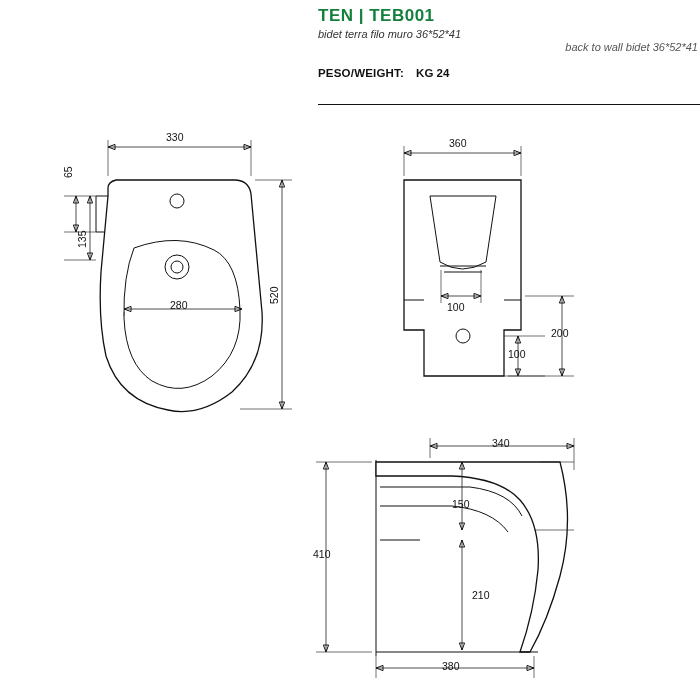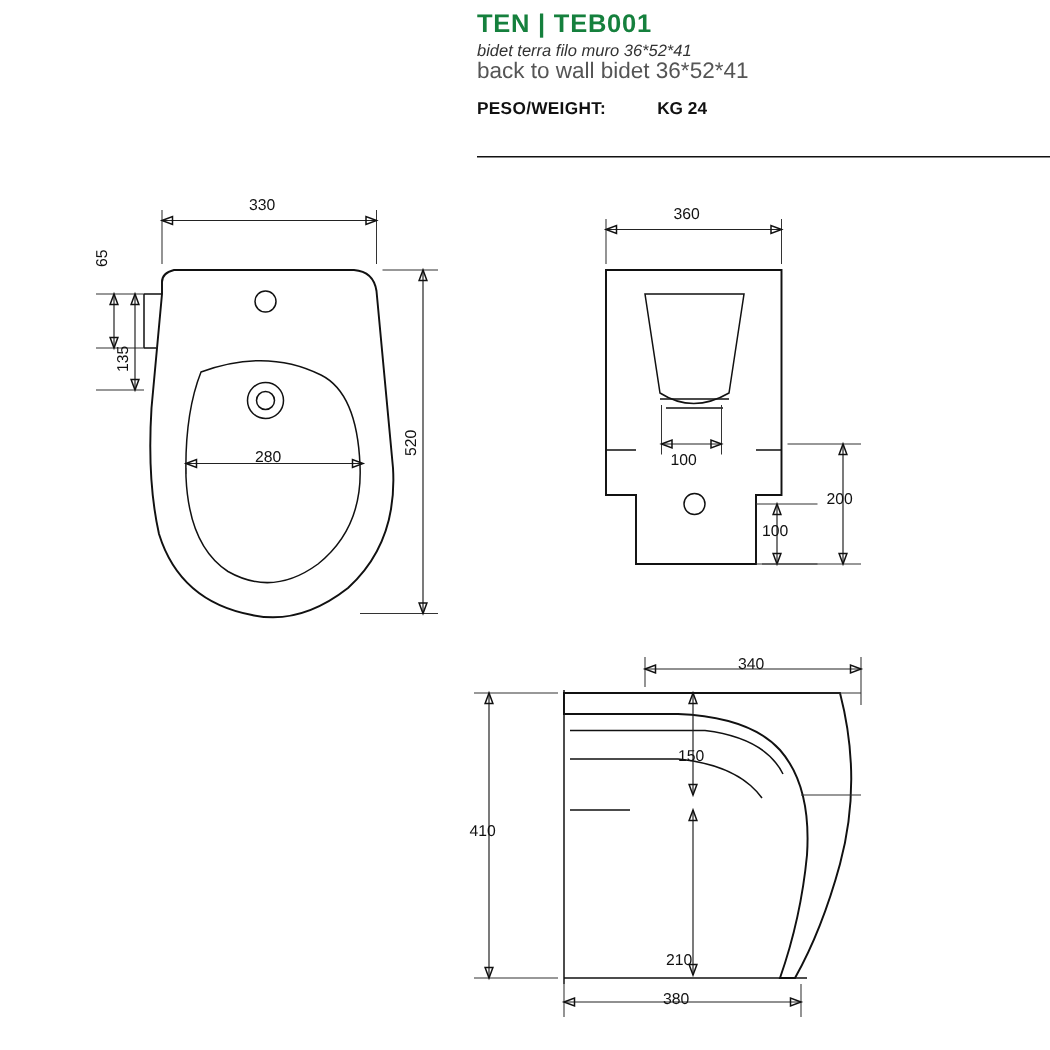--- a/index.html
+++ b/index.html
@@ -35,34 +35,36 @@
     line-height: 20px;
   }
   .subtitle {
     font-size: 11px;
     font-style: italic;
     color: #333;
     line-height: 13px;
     margin-top: 2px;
   }
   .subtitle2 {
-    font-size: 15px;
+    font-size: 11px;
+    font-style: italic;
     color: #555;
     line-height: 13px;
+    text-align: right;
   }
   .weight-row {
     margin-top: 13px;
     font-size: 11.5px;
     font-weight: bold;
     color: #111;
     display: flex;
     align-items: center;
   }
   .weight-label { letter-spacing: 0.2px; }
-  .weight-value { margin-left: 34px; }
+  .weight-value { margin-left: 12px; }
   .header-rule {
     position: absolute;
     left: 318px;
     top: 104px;
     width: 382px;
     height: 1px;
     background: #111;
   }
 
   
@@ -263,16 +265,16 @@
   <div class="dim-text" style="left:268px; top:304px; transform:rotate(-90deg); transform-origin:left top;">520</div>
 
   <div class="dim-text" style="left:449px; top:137px;">360</div>
   <div class="dim-text" style="left:447px; top:301px;">100</div>
   <div class="dim-text" style="left:508px; top:348px;">100</div>
   <div class="dim-text" style="left:551px; top:327px;">200</div>
 
   <div class="dim-text" style="left:492px; top:437px;">340</div>
   <div class="dim-text" style="left:452px; top:498px;">150</div>
   <div class="dim-text" style="left:313px; top:548px;">410</div>
-  <div class="dim-text" style="left:444px; top:589px;margin-top:45px;">210</div>
+  <div class="dim-text" style="left:472px; top:589px;">210</div>
   <div class="dim-text" style="left:442px; top:660px;">380</div>
 
 </div>
 
 </body></html>

